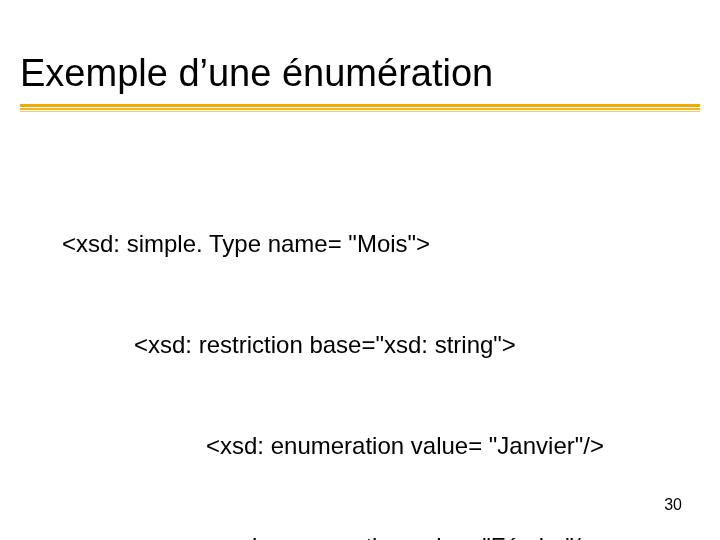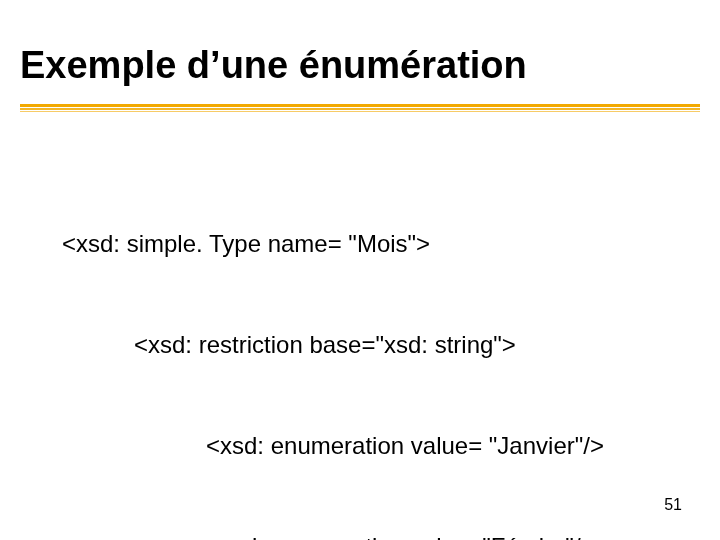--- a/index.html
+++ b/index.html
@@ -13,24 +13,24 @@
     overflow: hidden;
   }
   .slide {
     width: 720px;
     height: 540px;
     position: relative;
     box-sizing: border-box;
   }
   .title {
     position: absolute;
-    top: 44px;
+    top: 52px;
     left: 20px;
     font-size: 38px;
-    font-weight: 700;
+    font-weight: 400;
     letter-spacing: 0px;
     color: #000;
   }
   .underline {
     position: absolute;
     top: 104px;
     left: 20px;
     width: 680px;
     height: 10px;
   }
@@ -76,14 +76,14 @@
     <span class="code-line">&lt;xsd: simple. Type name= "Mois"&gt;</span>
     <span class="code-line ind1">&lt;xsd: restriction base="xsd: string"&gt;</span>
     <span class="code-line ind2">&lt;xsd: enumeration value= "Janvier"/&gt;</span>
     <span class="code-line ind2">&lt;xsd: enumeration value="Février"/&gt;</span>
     
     
     
     
   </div>
 
-  <div class="page-num">51</div>
+  <div class="page-num">30</div>
 </div>
 
 </body></html>

